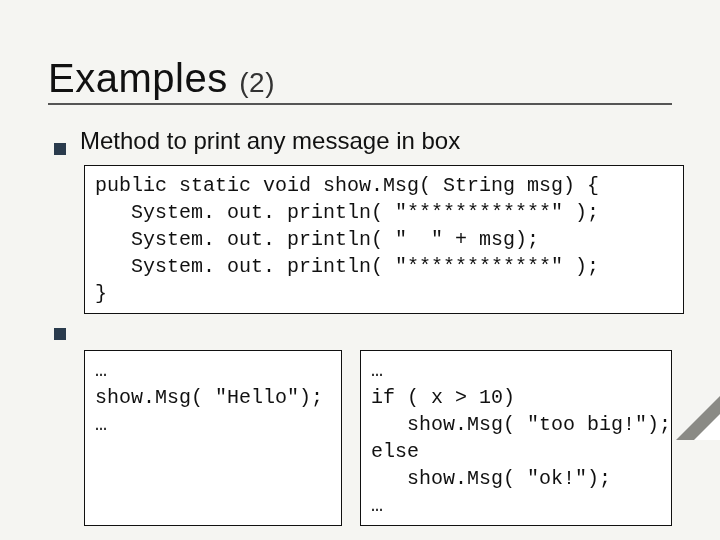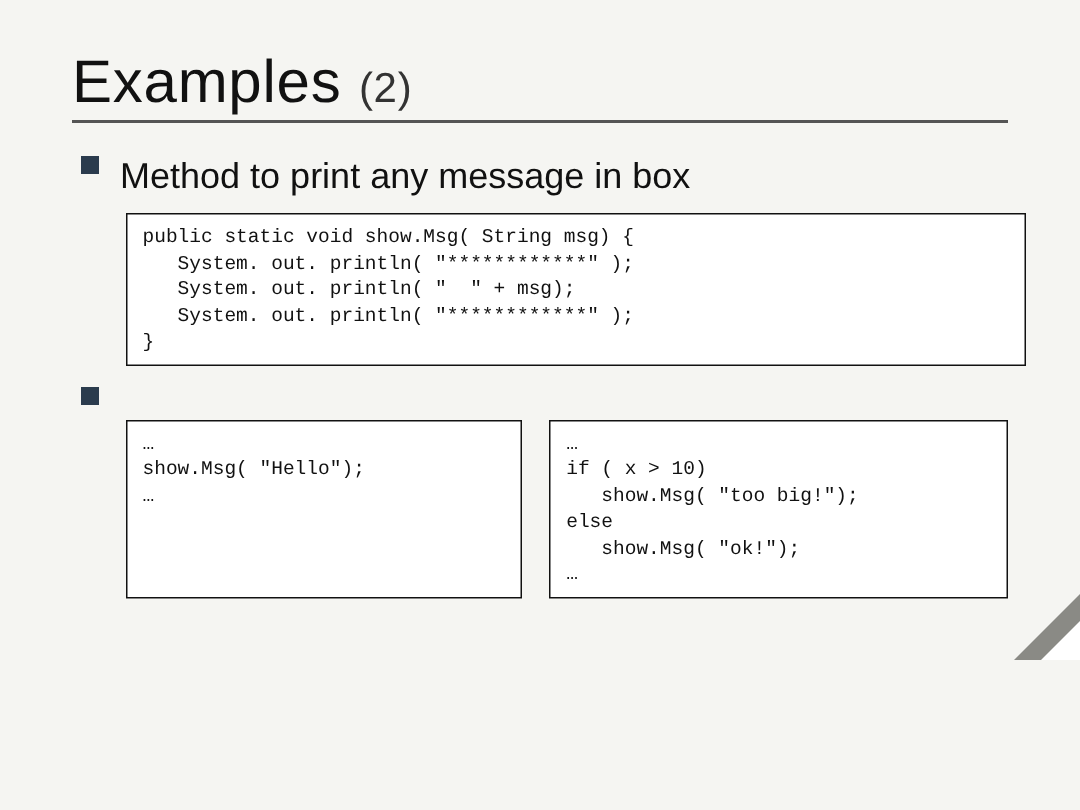--- a/index.html
+++ b/index.html
@@ -9,56 +9,56 @@
     height: 540px;
     background: #f5f5f2;
     font-family: Verdana, Geneva, sans-serif;
     color: #111;
   }
   .slide {
     position: relative;
     width: 720px;
     height: 440px;
     box-sizing: border-box;
-    padding: 33px 48px 0 48px;
+    padding: 56px 48px 0 48px;
   }
   .title-wrap {
     padding-bottom: 2px;
     border-bottom: 2px solid #555;
     margin-bottom: 22px;
   }
   .title {
     font-size: 40px;
     font-weight: 400;
     letter-spacing: 0.5px;
   }
   .title .sub {
     font-size: 28px;
     color: #333;
   }
   .bullet-row {
     display: flex;
-    align-items: flex-start;
+    align-items: flex-end;
     margin: 14px 0 10px 6px;
   }
   .bullet-sq {
     width: 12px;
     height: 12px;
     background: #2a3b4d;
     margin-right: 14px;
     flex: 0 0 auto;
   }
   .bullet-text {
     font-size: 24px;
   }
   .code-box {
     border: 1px solid #111;
     background: #fff;
     font-family: "Courier New", Courier, monospace;
-    font-size: 13px;
+    font-size: 20px;
     line-height: 1.35;
     padding: 6px 10px;
     white-space: pre;
     box-sizing: border-box;
   }
   .code-main {
     margin: 0 0 0 36px;
     width: 600px;
   }
   .two-col {

